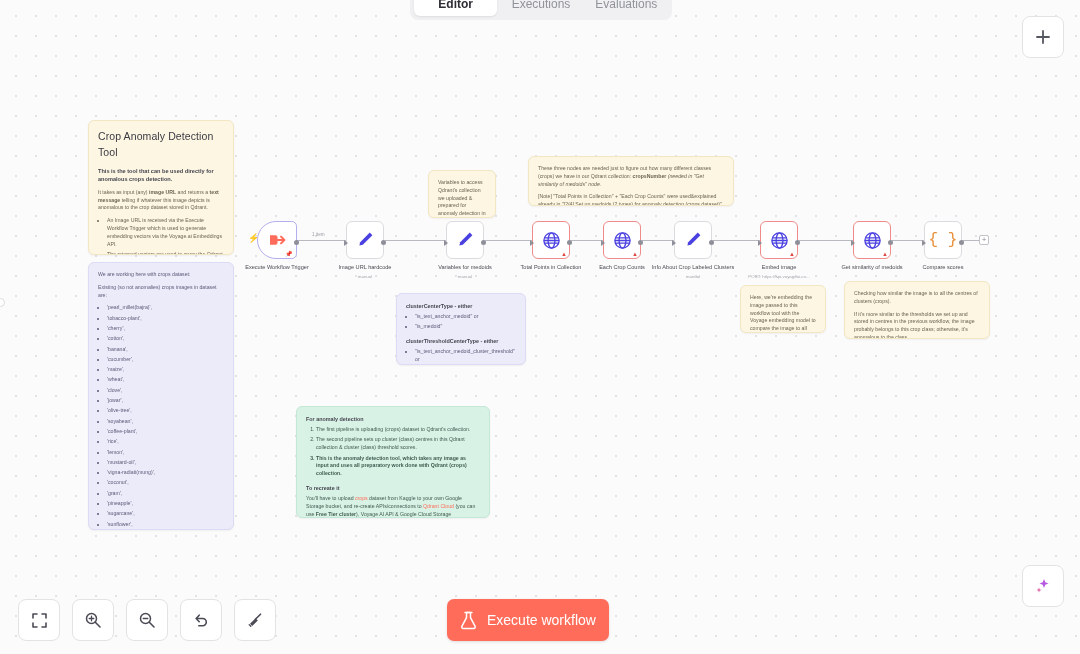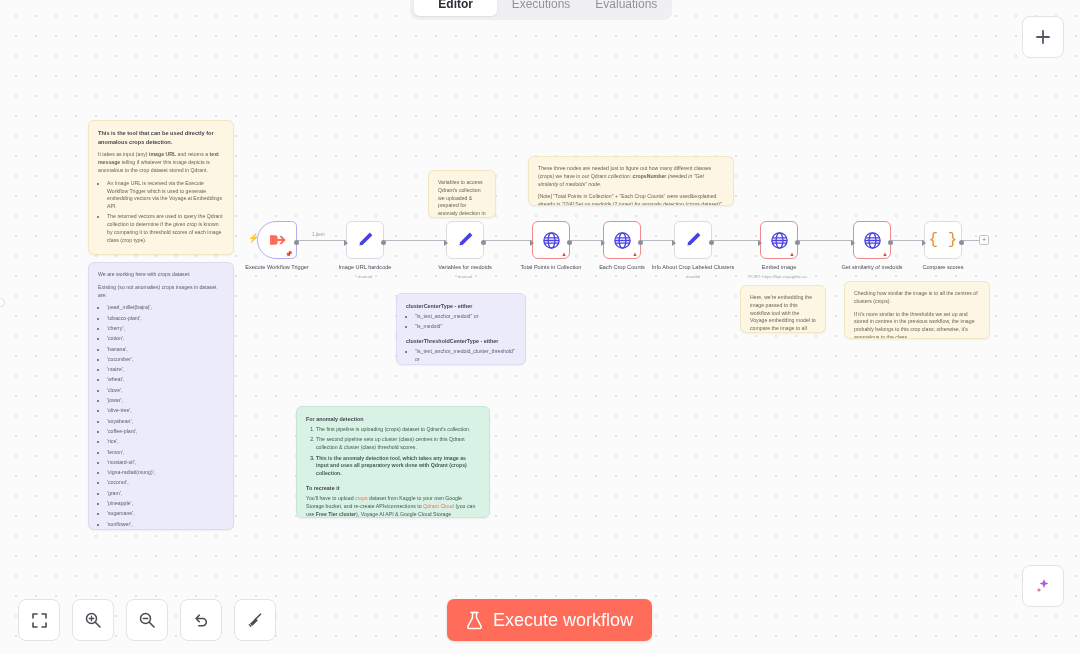--- a/index.html
+++ b/index.html
@@ -122,24 +122,24 @@
   }
 
   
   .toolbar { position:absolute; left:18px; bottom:13px; display:flex; gap:12px; z-index:30; }
   .tool-btn {
     width:42px; height:42px; background:#fff; border:1px solid #e3e3e6;
     border-radius:8px; display:flex; align-items:center; justify-content:center;
     cursor:pointer;
   }
   #execute-workflow-btn {
-    position:absolute; left:447px; bottom:13px; height:42px; padding:0 19px;
+    position:absolute; left:447px; bottom:13px; height:42px; padding:0 13px;
     background:#ff6d5a; color:#fff; border:none; border-radius:7px;
     display:flex; align-items:center; gap:10px; cursor:pointer;
-    font-size:18px; font-family:"Liberation Sans", sans-serif;
+    font-size:14px; font-family:"Liberation Sans", sans-serif;
     box-shadow:0 1px 3px rgba(0,0,0,.12); z-index:30;
   }
   .left-handle {
     position:absolute; left:-4px; top:298px; width:9px; height:9px;
     border:1px solid #dcdce0; border-radius:50%; background:#fff;
   }
   svg { display:block; }
 </style>
 </head>
 <body>
@@ -161,20 +161,21 @@
 <div class="fab" id="ai-assistant-btn">
   <svg width="18" height="18" viewBox="0 0 18 18">
     <path d="M10 2l1.3 3.2L14.5 6.5 11.3 7.8 10 11 8.7 7.8 5.5 6.5 8.7 5.2z" fill="#b55ae0"></path>
     <path d="M5 10.5l.7 1.7 1.8.8-1.8.8L5 15.5l-.7-1.7-1.8-.8 1.8-.8z" fill="#e06aa8"></path>
   </svg>
 </div>
 
 <div class="left-handle"></div>
 
 <div class="note yellow" id="note-intro">
+  <h1>Crop Anomaly Detection Tool</h1>
   <div class="lead">This is the tool that can be used directly for anomalous crops detection.</div>
   <p>
     <span>It takes as input (any) </span><b>image URL</b><span> and returns a </span><b>text message</b><span> telling if whatever this image depicts is anomalous to the crop dataset stored in Qdrant.</span>
   </p>
   <ul>
     <li>An Image URL is received via the Execute Workflow Trigger which is used to generate embedding vectors via the Voyage.ai Embeddings API.</li>
     <li>The returned vectors are used to query the Qdrant collection to determine if the given crop is known by comparing it to threshold scores of each image class (crop type).</li>
 
   </ul>
 </div>

